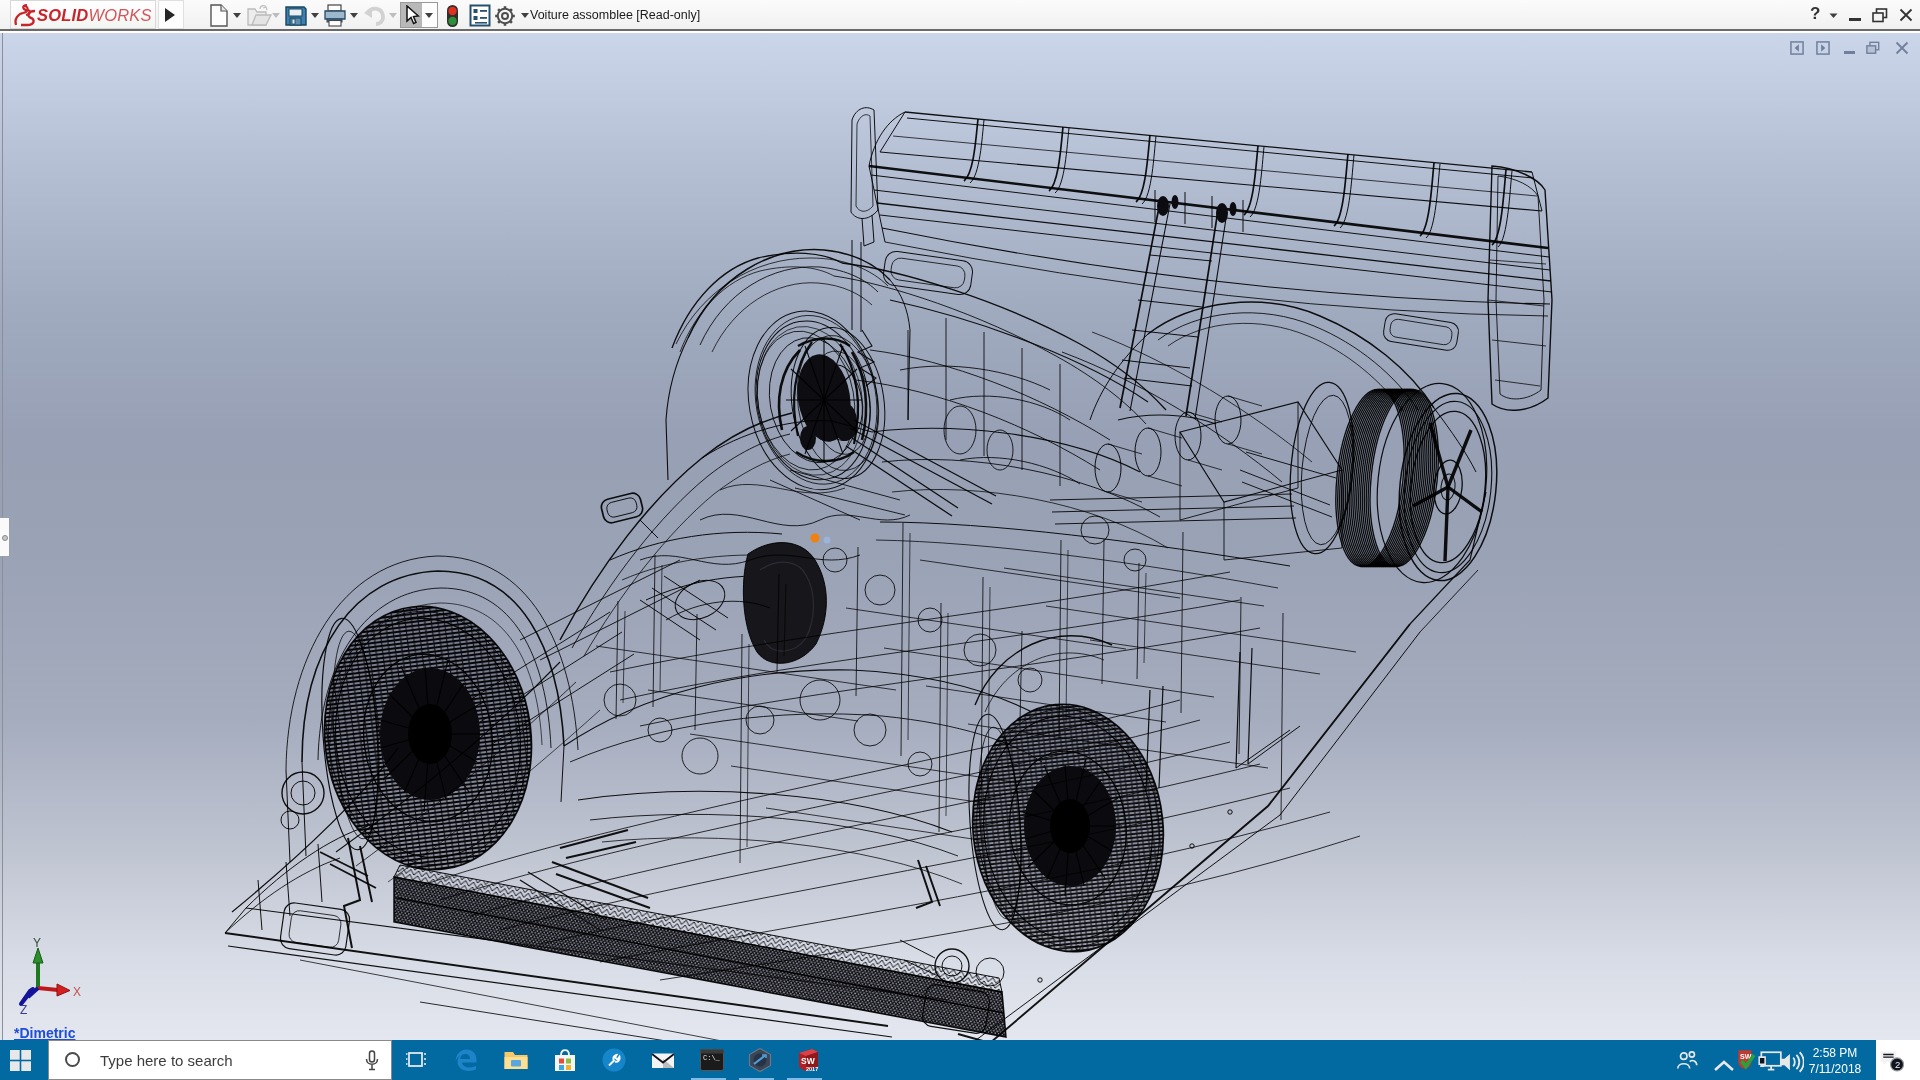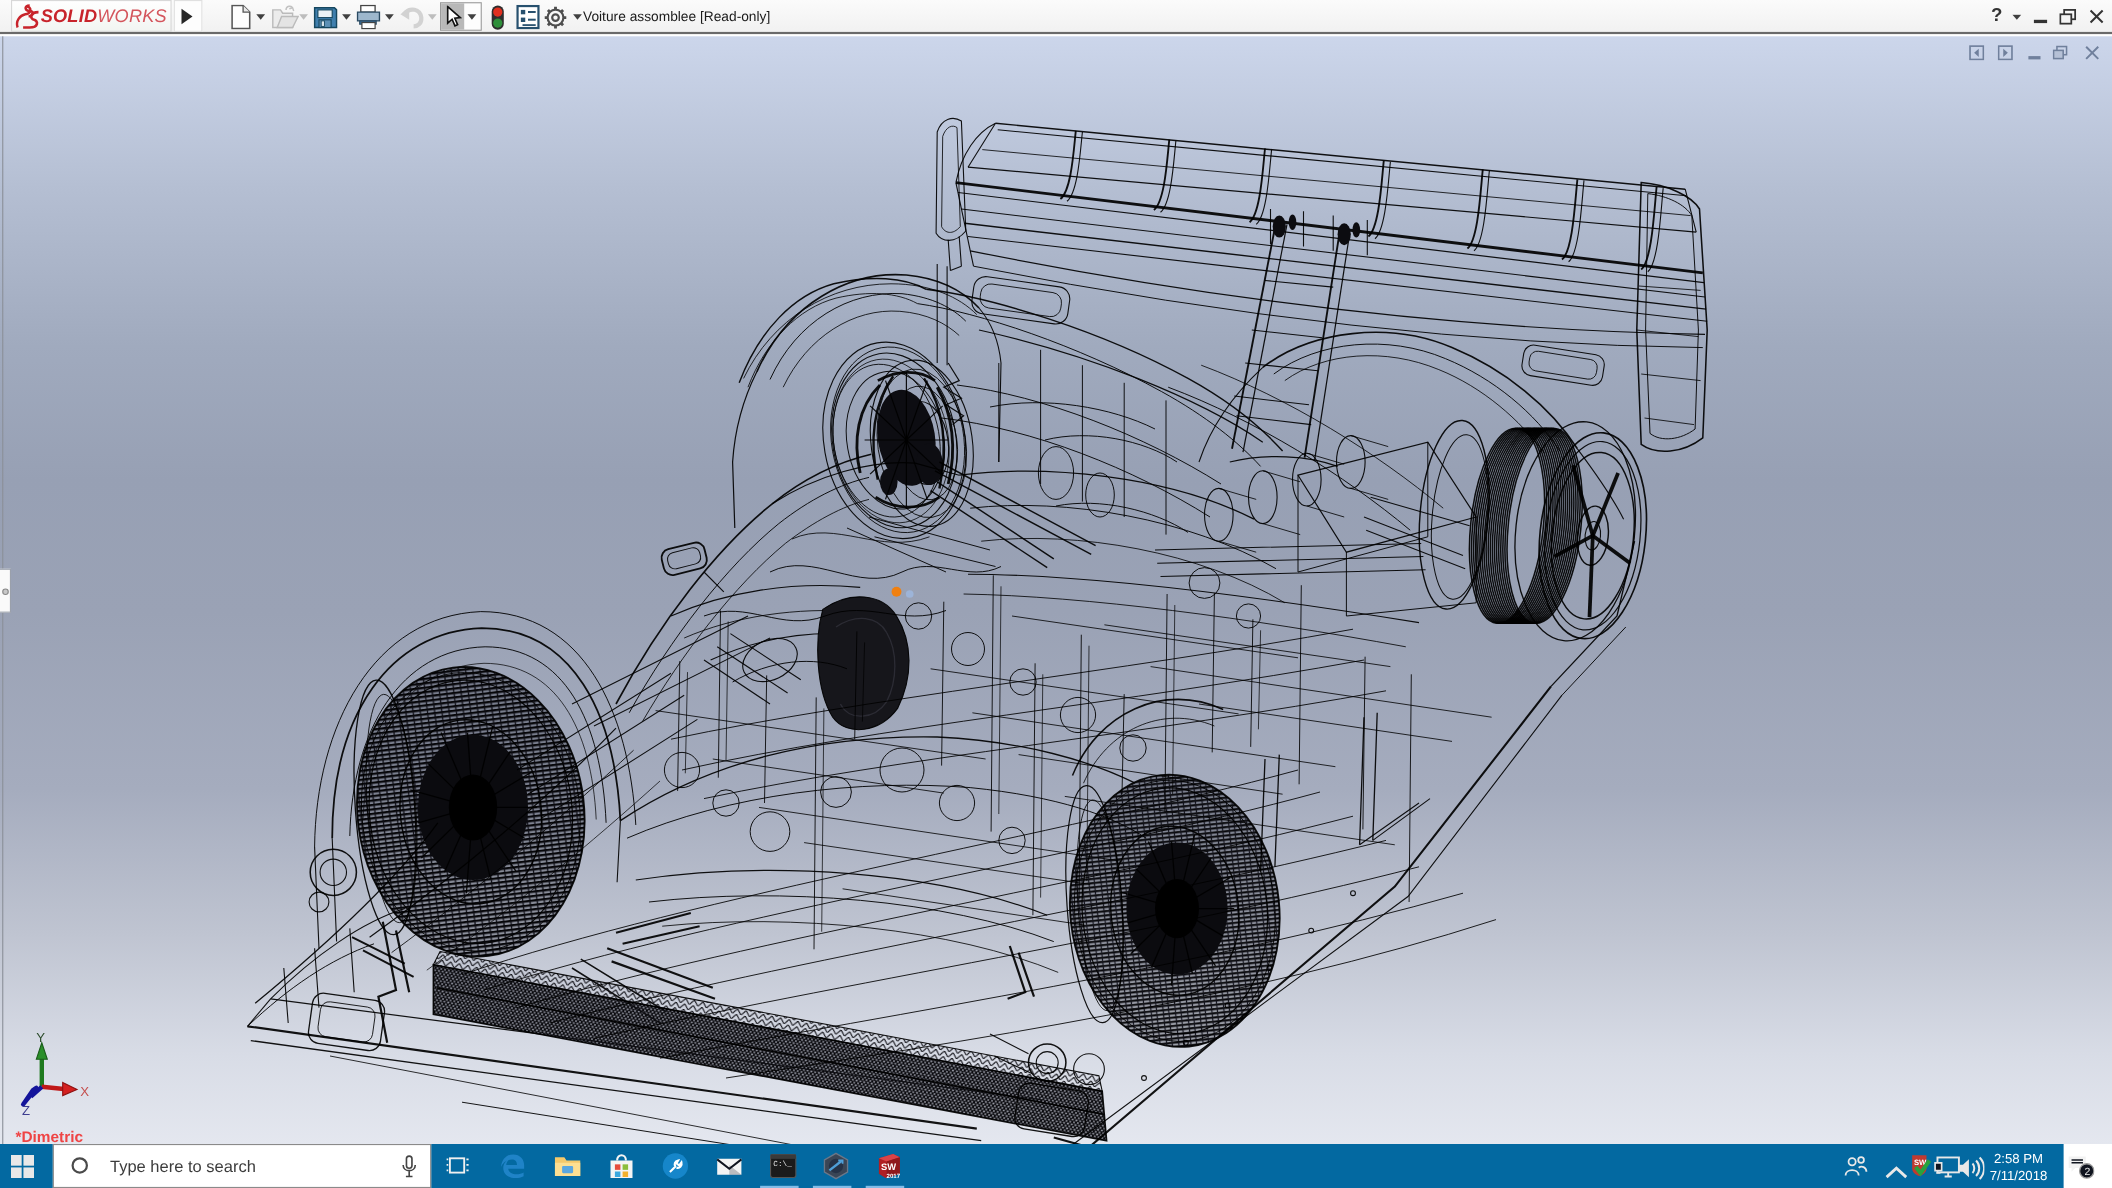--- a/index.html
+++ b/index.html
@@ -20,21 +20,21 @@
   
   #viewport { position:absolute; left:0; top:33px; width:1920px; height:1007px;
     background:linear-gradient(180deg,
       #ccd6eb 0%, #b4bed2 14%, #a0aabe 28%, #97a0b4 40%,
       #9aa2b5 52%, #a5acbe 68%, #bfc4d1 81%, #d8dce6 92%, #e4e7ef 100%); }
   #vpline { position:absolute; left:2px; top:33px; width:1px; height:1007px; background:#8a8f98; }
   #lefttab { position:absolute; left:0px; top:517px; width:10px; height:40px;
     background:#fafafa; border:1px solid #9aa0ab; border-left:none; }
   #lefttab .dot { position:absolute; left:2px; top:17px; width:6px; height:6px; border-radius:3px;
     background:#c8c8c8; border:1px solid #888; }
-  #dimetric { position:absolute; left:14px; top:1025px; font-size:14px; font-weight:bold; color:#ef4444; }
+  #dimetric { position:absolute; left:14px; top:1025px; font-size:14px; font-weight:bold; color:#1d4ed8;text-decoration:underline; }
   
   .dwc { position:absolute; top:41px; width:14px; height:14px; }
   
   #taskbar { position:absolute; left:0; top:1040px; width:1876px; height:40px; background:#0369a1;padding-left:34px; }
   #startbtn { position:absolute; left:10px; top:10px; width:21px; height:21px; }
   #searchbox { position:absolute; left:48px; top:0px; width:344px; height:40px;
     background:#ffffff; border:1px solid #8a8a8a; }
   #searchbox .ring { position:absolute; left:16px; top:11px; width:15px; height:15px;
     border:2px solid #4a4a4a; border-radius:50%; }
   #searchbox .txt { position:absolute; left:51px; top:11px; font-size:15px; color:#3c3c3c; }

